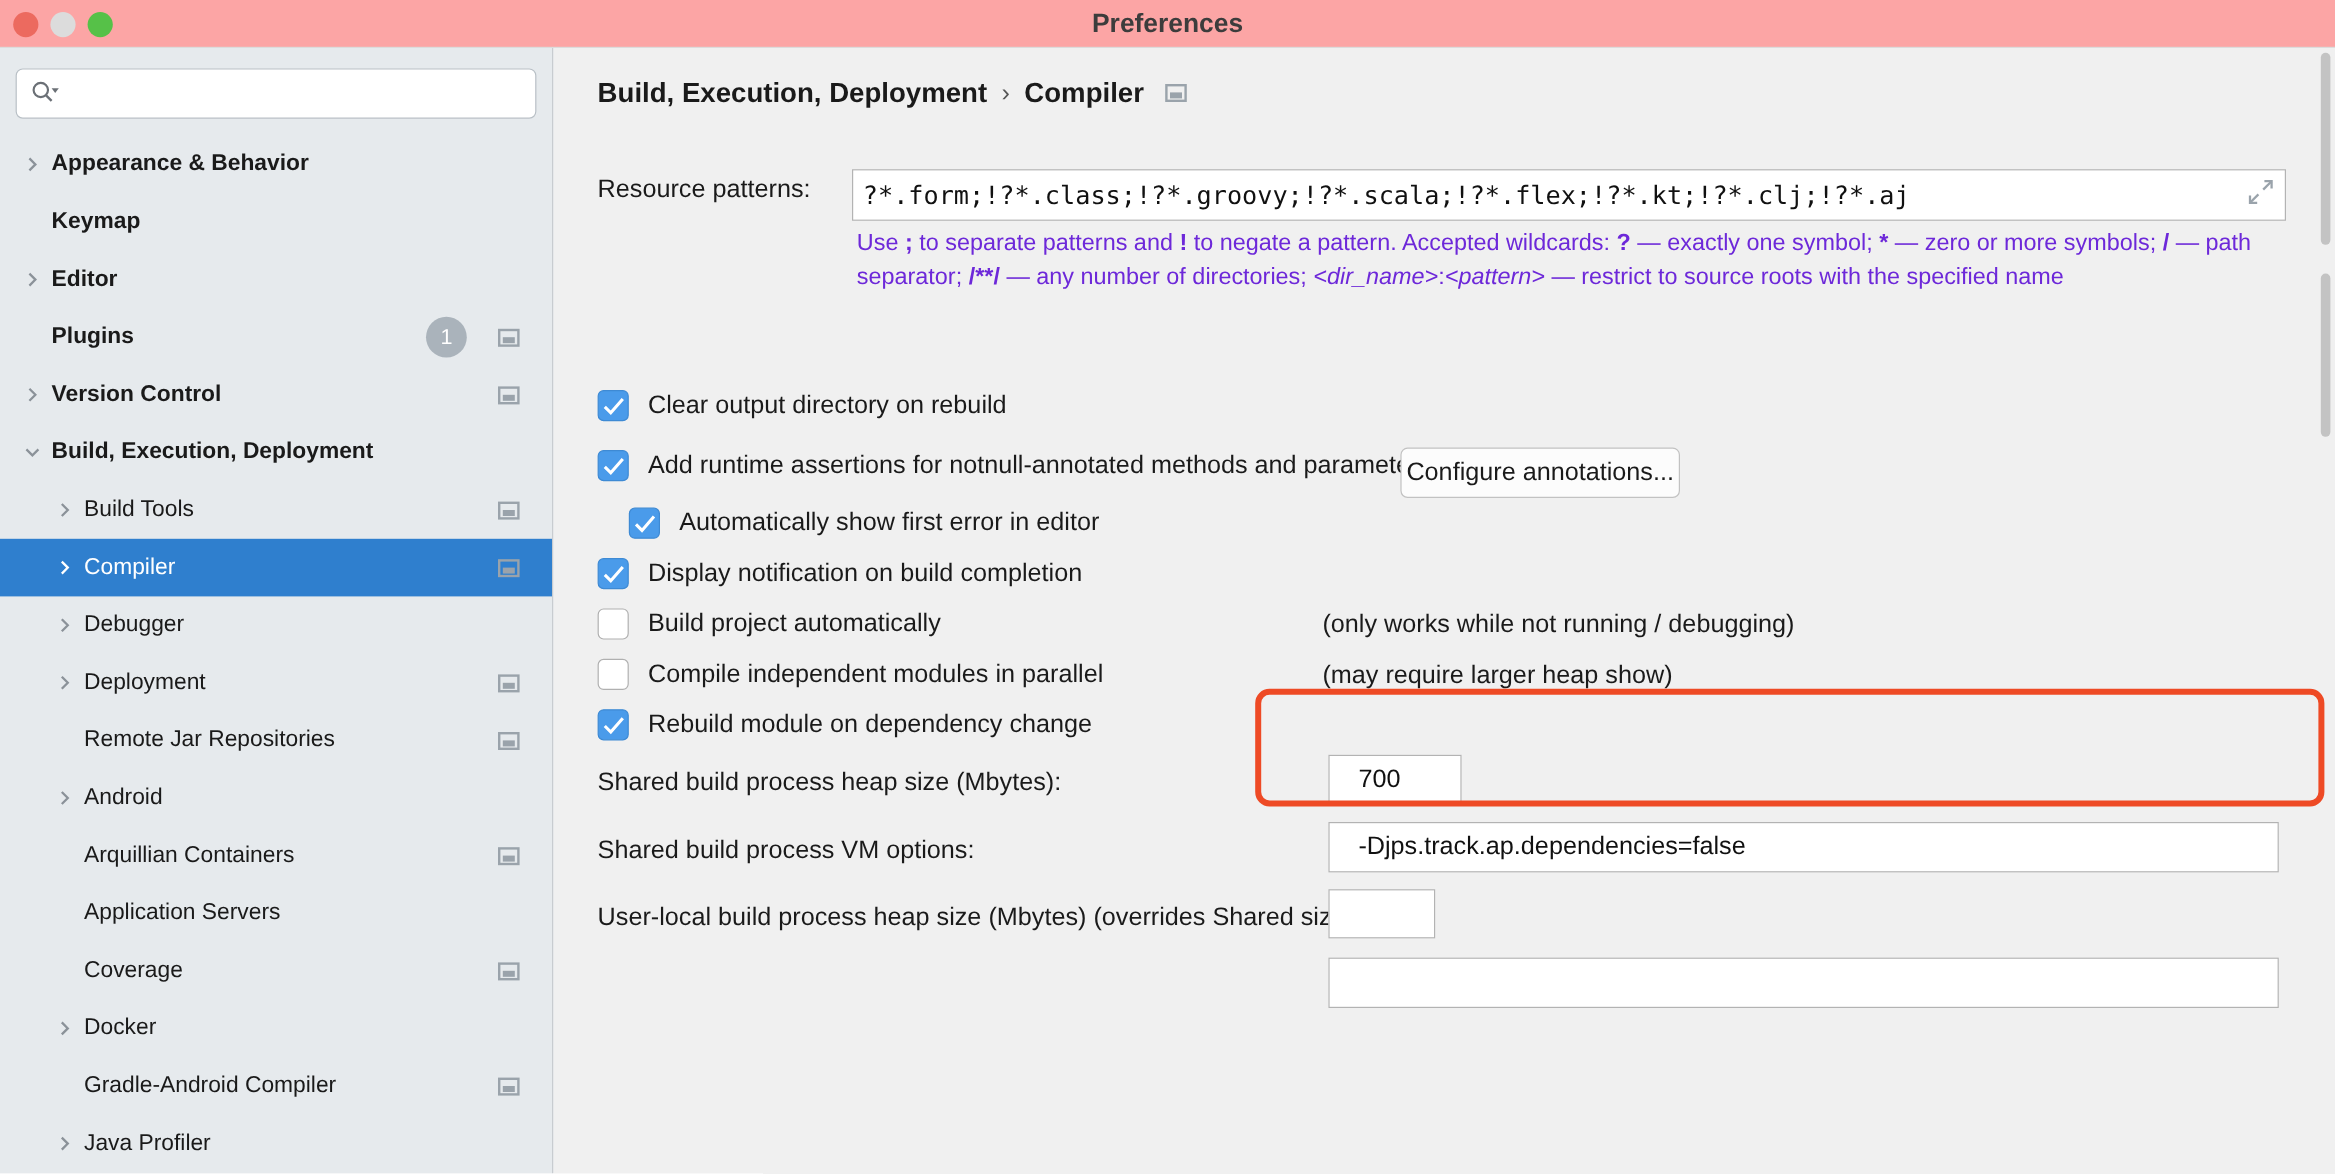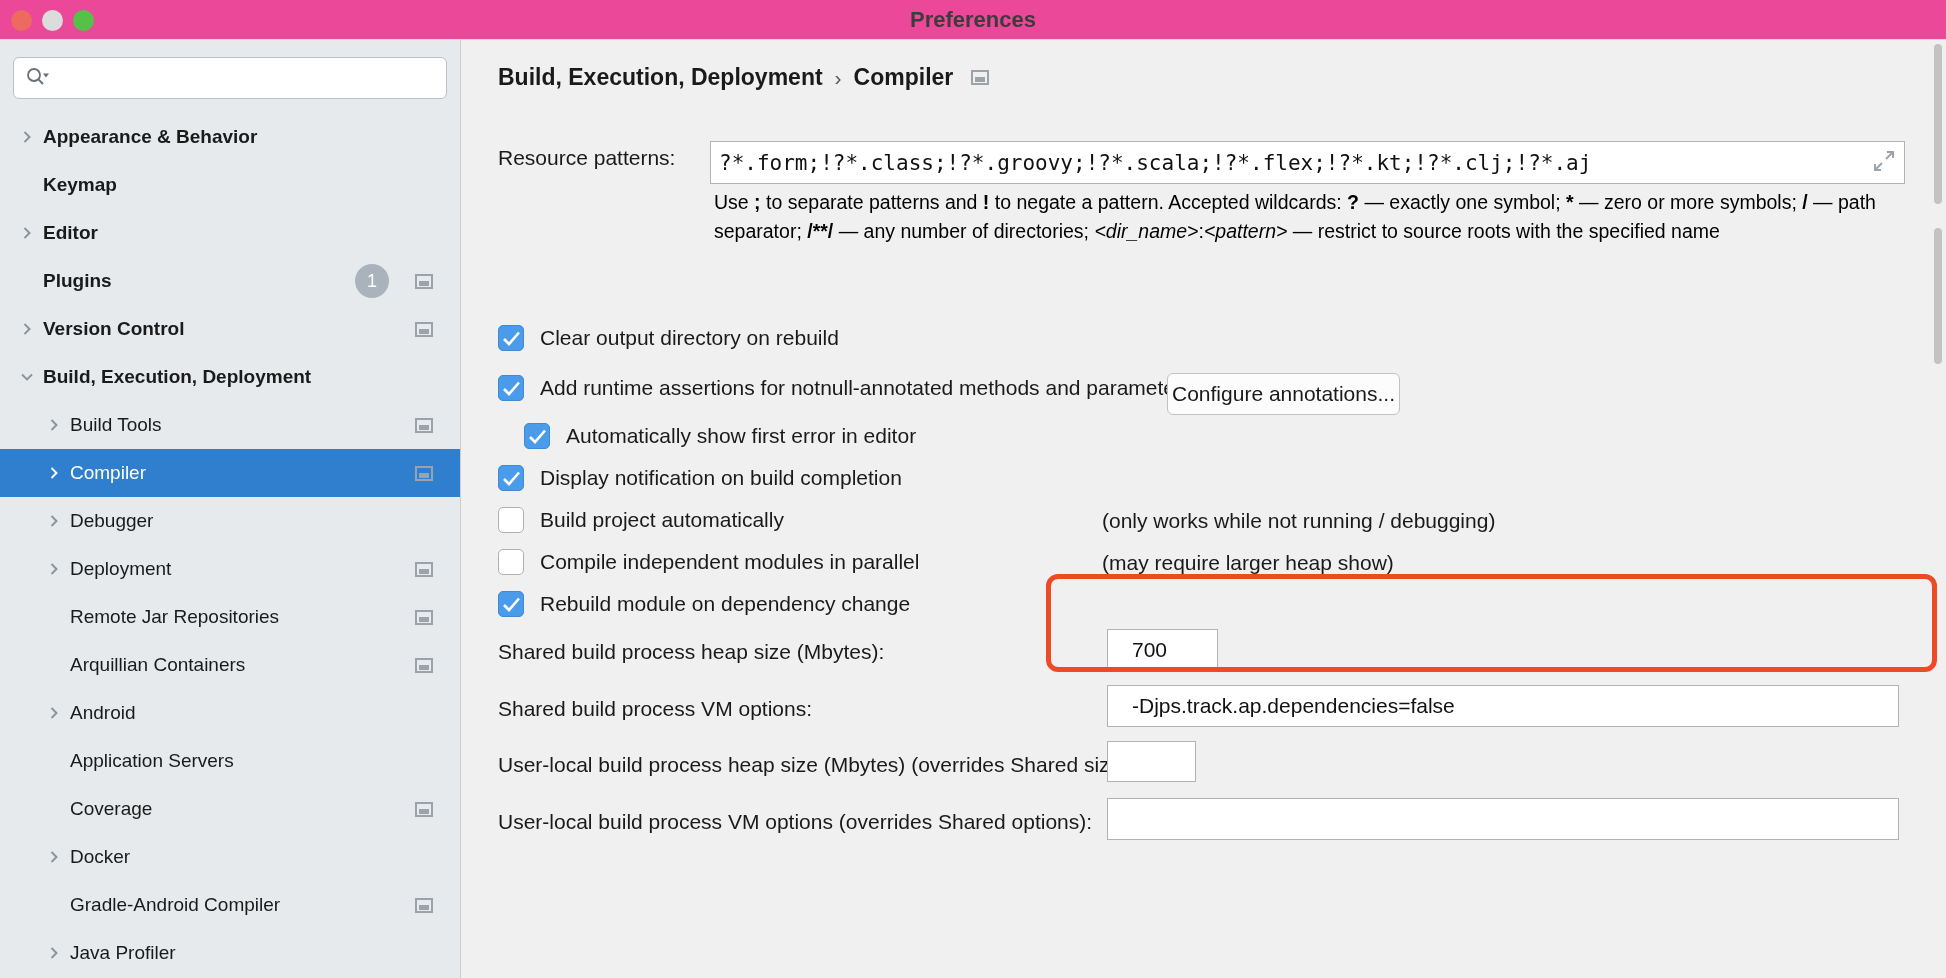--- a/index.html
+++ b/index.html
@@ -16,21 +16,21 @@
     height: 978px;
     overflow: hidden;
     background: #f0f0f0;
   }
 
   
   .titlebar {
     position: absolute;
     left: 0; top: 0;
     width: 1946px; height: 40px;
-    background: #ec4899;
+    background: #fca5a5;
     border-bottom: 1px solid #dcdcdc;
     box-sizing: border-box;
   }
   .traffic {
     position: absolute;
     top: 10px; left: 11px;
     display: flex;
     gap: 10px;
   }
   .dot { width: 21px; height: 21px; border-radius: 50%; }
@@ -207,21 +207,21 @@
     flex: 1;
   }
   .expand-icon { flex: 0 0 auto; margin-left: 6px; }
 
   .help-text {
     position: absolute;
     left: 252px; top: 148px;
     width: 1185px;
     font-size: 19.5px;
     line-height: 29px;
-    color: #000000;
+    color: #6d28d9;
   }
   .help-text b { font-weight: bold; }
   .help-text i { font-style: italic; }
   .mono-b {
     font-weight: bold;
   }
 
   
   .cbrow {
     position: absolute;
@@ -392,31 +392,31 @@
           </span>
           <span class="tree-label">Deployment</span>
           <span class="modicon"></span>
         </div>
         <div class="tree-row lvl1">
           <span class="arrow-slot"></span>
           <span class="tree-label">Remote Jar Repositories</span>
           <span class="modicon"></span>
         </div>
         <div class="tree-row lvl1">
+          <span class="arrow-slot">
+            <svg width="16" height="16" viewBox="0 0 16 16">
+              <polyline points="5.5,3 10.5,8 5.5,13" fill="none" stroke="#8b9299" stroke-width="1.9"></polyline>
+            </svg>
+          </span>
+          <span class="tree-label">Android</span>
+        </div>
+        <div class="tree-row lvl1">
           <span class="arrow-slot"></span>
           <span class="tree-label">Arquillian Containers</span>
           <span class="modicon"></span>
-        </div>
-        <div class="tree-row lvl1">
-          <span class="arrow-slot">
-            <svg width="16" height="16" viewBox="0 0 16 16">
-              <polyline points="5.5,3 10.5,8 5.5,13" fill="none" stroke="#8b9299" stroke-width="1.9"></polyline>
-            </svg>
-          </span>
-          <span class="tree-label">Android</span>
         </div>
         <div class="tree-row lvl1">
           <span class="arrow-slot"></span>
           <span class="tree-label">Application Servers</span>
         </div>
         <div class="tree-row lvl1">
           <span class="arrow-slot"></span>
           <span class="tree-label">Coverage</span>
           <span class="modicon"></span>
         </div>
@@ -536,21 +536,20 @@
     <div class="row-label" style="left:36px; top:657px;">Shared build process VM options:</div>
     <div class="tfield" style="left:645px; top:645px; width:792px; height:42px;">
       <span>-Djps.track.ap.dependencies=false</span>
     </div>
 
     <div class="row-label" style="left:36px; top:713px;">User-local build process heap size (Mbytes) (overrides Shared size):</div>
     <div class="tfield" style="left:645px; top:701px; width:89px; height:41px;">
       <span></span>
     </div>
 
-    <div class="row-label" style="left:36px; top:770px;">User-local build process VM options (overrides Shared options):</div>
     <div class="tfield" style="left:645px; top:758px; width:792px; height:42px;">
       <span></span>
     </div>
 
     <div class="redbox" style="left:584px; top:534px; width:891px; height:98px;"></div>
 
     <div class="vscroll" style="top:4px; height:160px;"></div>
     <div class="vscroll" style="top:188px; height:136px;"></div>
   </div>
 </div>

